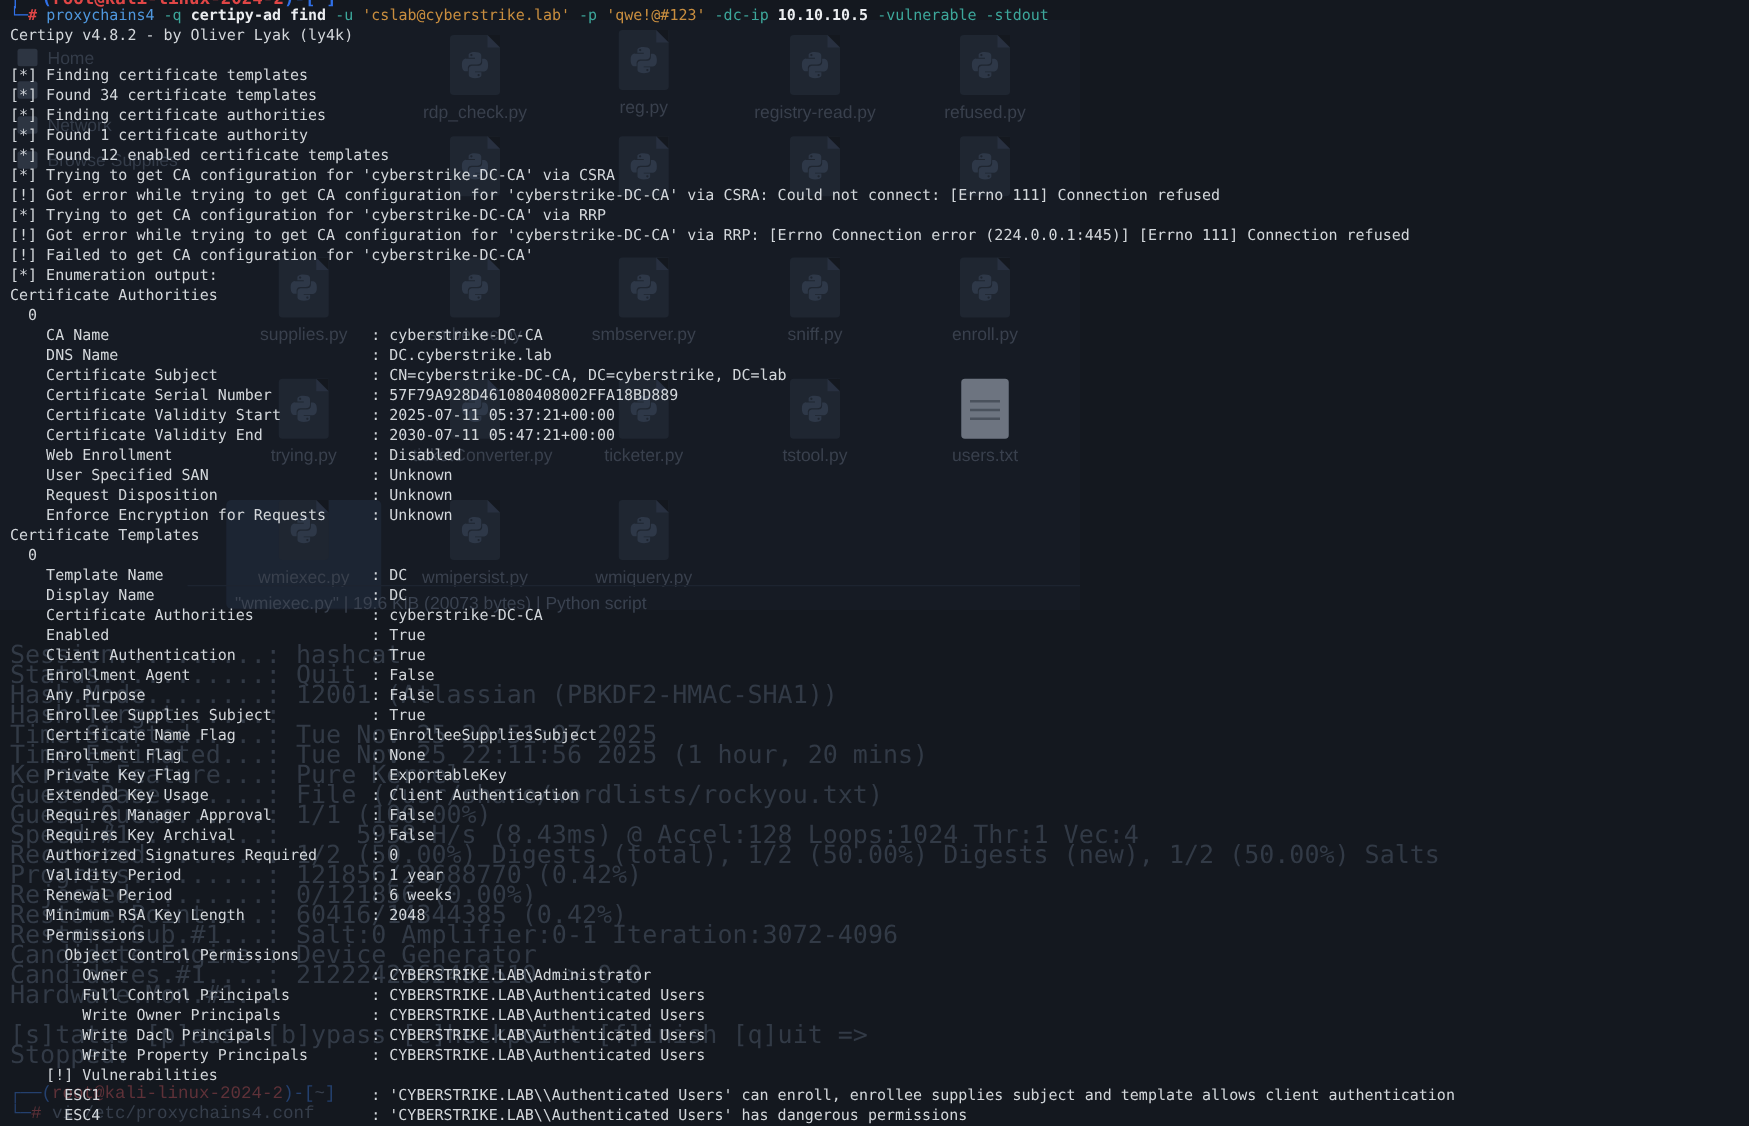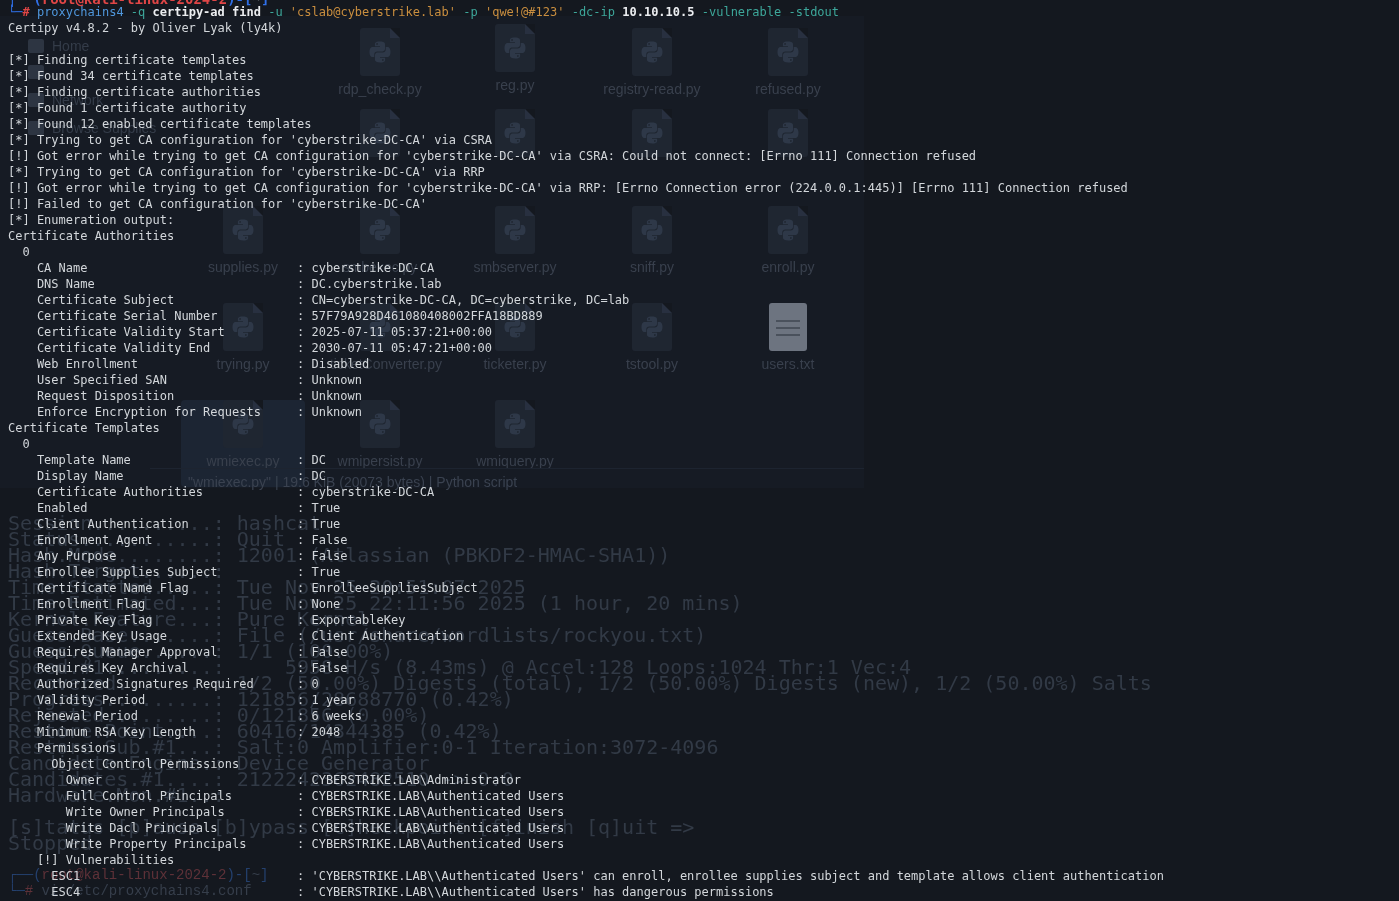--- a/index.html
+++ b/index.html
@@ -6,21 +6,21 @@
   html,body { width:1399px; height:901px; overflow:hidden; background:#14181f;
               font-family:"DejaVu Sans Mono", monospace; }
   .desktop { position:absolute; inset:0; }
 
   
   .fm { position:absolute; left:0; top:16px; width:864px; height:472px; background:#161b24; }
   .fm-statusbar { position:absolute; left:150px; top:452px; width:714px; height:28px;
                   border-top:1px solid #1d2430; }
   .fm-status-text { position:absolute; left:38px; top:5px; color:#3a4250;
                     font:14px "Liberation Sans", sans-serif; }
-  .sb-item { position:absolute; left:28px; display:flex; align-items:center; gap:8px; }
+  .sb-item { position:absolute; left:14px; display:flex; align-items:center; gap:8px; }
   .sb-ico { width:16px; height:14px; background:#2d3542; border-radius:2px; }
   .sb-label { color:#343c49; font:14px "Liberation Sans", sans-serif; white-space:nowrap; }
   .cell { position:absolute; width:124px; text-align:center; }
   .cell.sel { background:rgba(90,130,190,0.10); border-radius:4px; padding-bottom:18px; }
   .picon { position:relative; width:40px; height:48px; margin:0 auto; background:#1f2631;
            border-radius:3px; display:flex; align-items:center; justify-content:center; }
   .picon:after { content:""; position:absolute; top:0; right:0; border-style:solid;
                  border-width:0 10px 10px 0; border-color:transparent #14181f #283040 transparent; }
   .picon svg { width:24px; height:24px; fill:#2e3848; }
   .ticon { position:relative; width:38px; height:48px; margin:0 auto; background:#6d7480;

